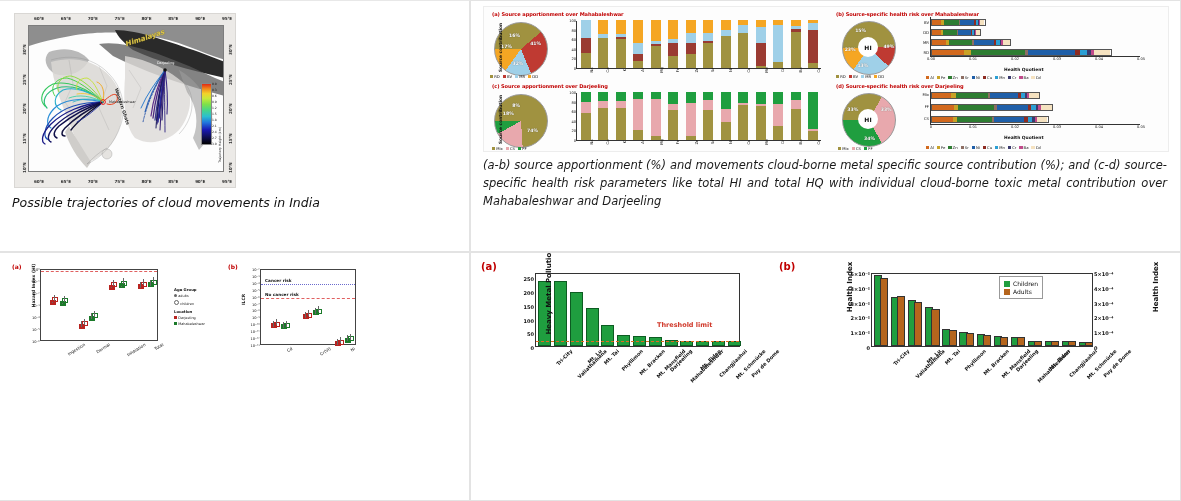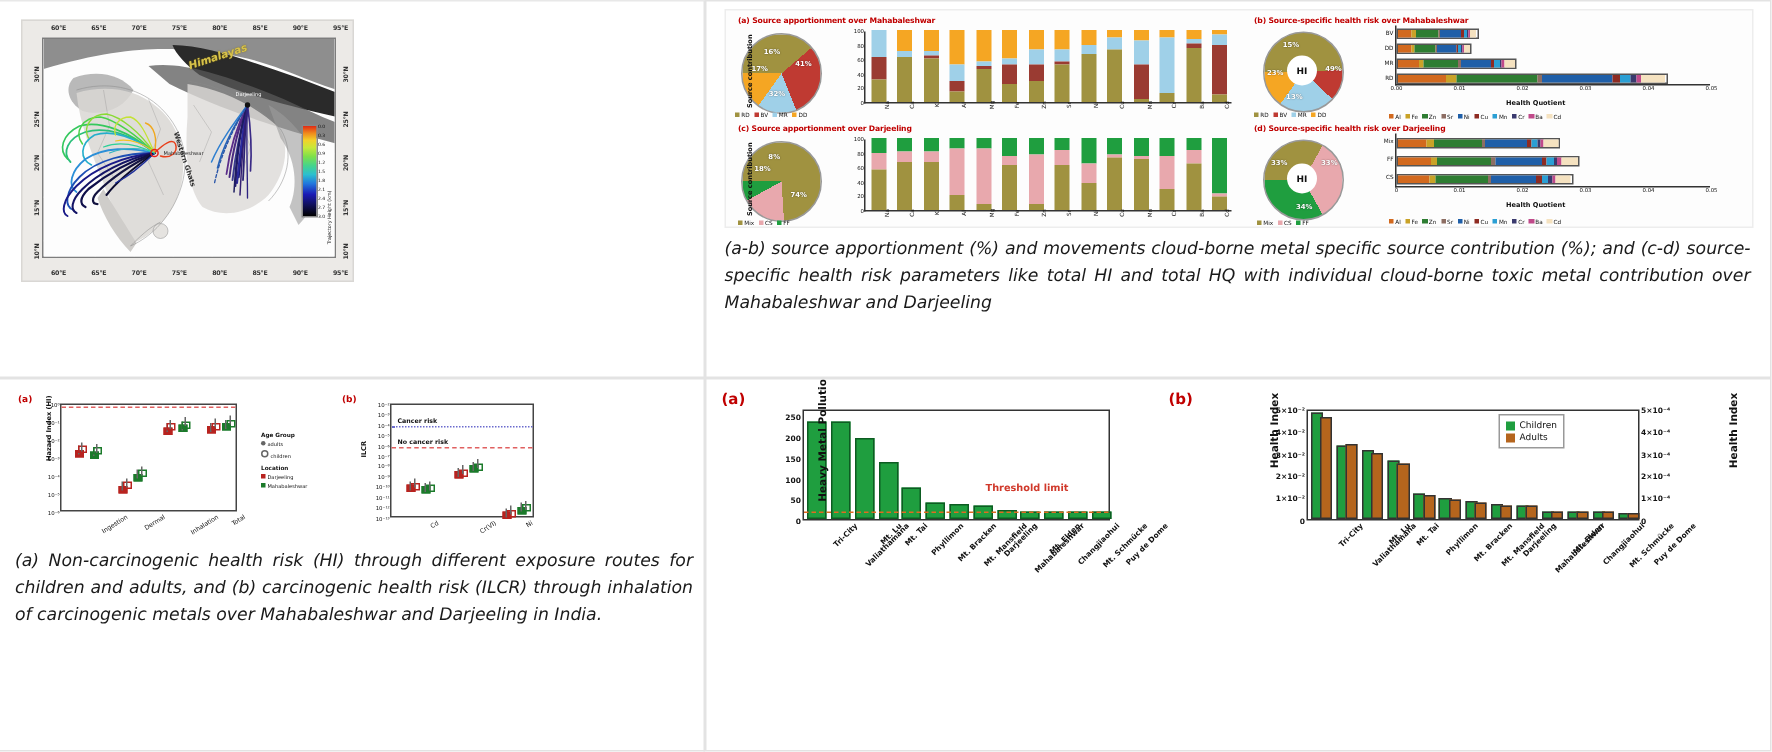--- a/index.html
+++ b/index.html
@@ -239,20 +239,21 @@
             <span style="bottom: 30px;">1.5</span>
             <span style="bottom: 36px;">1.2</span>
             <span style="bottom: 42px;">0.9</span>
             <span style="bottom: 48px;">0.6</span>
             <span style="bottom: 54px;">0.3</span>
             <span style="bottom: 60px;">0.0</span>
           </div>
         <div class="cbar-title">Trajectory Height (km)</div>
       </div>
     </div>
+    <div class="map-cap">Possible trajectories of cloud movements in India</div>
   </div>
 
   <div class="cell c2">
     <div class="figbox">
 
       <div class="q" style="left:4px;top:4px;width:340px;height:68px">
         <div class="qtitle" style="left:4px;top:0">(a)  Source apportionment over Mahabaleshwar</div>
         <div id="pa-pie" class="pie" style="left: 6px; top: 11px; width: 52px; height: 52px; background: conic-gradient(from -90deg, rgb(160, 146, 64) 0deg, rgb(160, 146, 64) 139.25deg, rgb(191, 58, 50) 139.25deg, rgb(191, 58, 50) 247.92deg, rgb(159, 208, 232) 247.92deg, rgb(159, 208, 232) 305.66deg, rgb(245, 166, 35) 305.66deg, rgb(245, 166, 35) 360deg); border: 0.5px solid rgb(153, 153, 153);"></div>
         <div id="pa-pielabs">
             <div class="pie-lab" style="left: 42.1738px; top: 29.7352px;">41%</div>
@@ -855,21 +856,20 @@
           <div class="sc-err" style="left: 86px; top: 65.4071px; height: 6px;"></div>
           <div class="sc-pt" style="left: 86.5px; top: 66.4968px; background: none; border: 0.6px solid rgb(27, 122, 42);"></div>
           <div class="sc-err" style="left: 88.5px; top: 63.9968px; height: 6px;"></div>
           <div class="dotline" style="top: 13.8182px;"></div>
           <div class="ann" style="left: 4px; top: 7.81818px;">Cancer risk</div>
           <div class="dashline" style="top: 27.6364px;"></div>
           <div class="ann" style="left: 4px; top: 21.6364px;">No cancer risk</div>
         </div>
       <div class="sc-ylab" style="left:232px;top:36px">ILCR</div>
     </div>
-    <div class="caption hi-cap">(a)  Non-carcinogenic health risk (HI) through different exposure routes for children and adults, and (b) carcinogenic health risk (ILCR) through inhalation of carcinogenic metals over Mahabaleshwar and Darjeeling in India.</div>
   </div>
 
   <div class="cell c4">
     <div class="hpi-fig">
       <div class="hpi-tag" style="left:2px;top:2px">(a)</div>
       <div class="axbox full" id="f4a-ax" style="left:56px;top:14px;width:205px;height:74px">
           <div class="hpi-y" style="top: 74px;">0</div>
           <div class="hpi-y" style="top: 60.2963px;">50</div>
           <div class="hpi-y" style="top: 46.5926px;">100</div>
           <div class="hpi-y" style="top: 32.8889px;">150</div>

